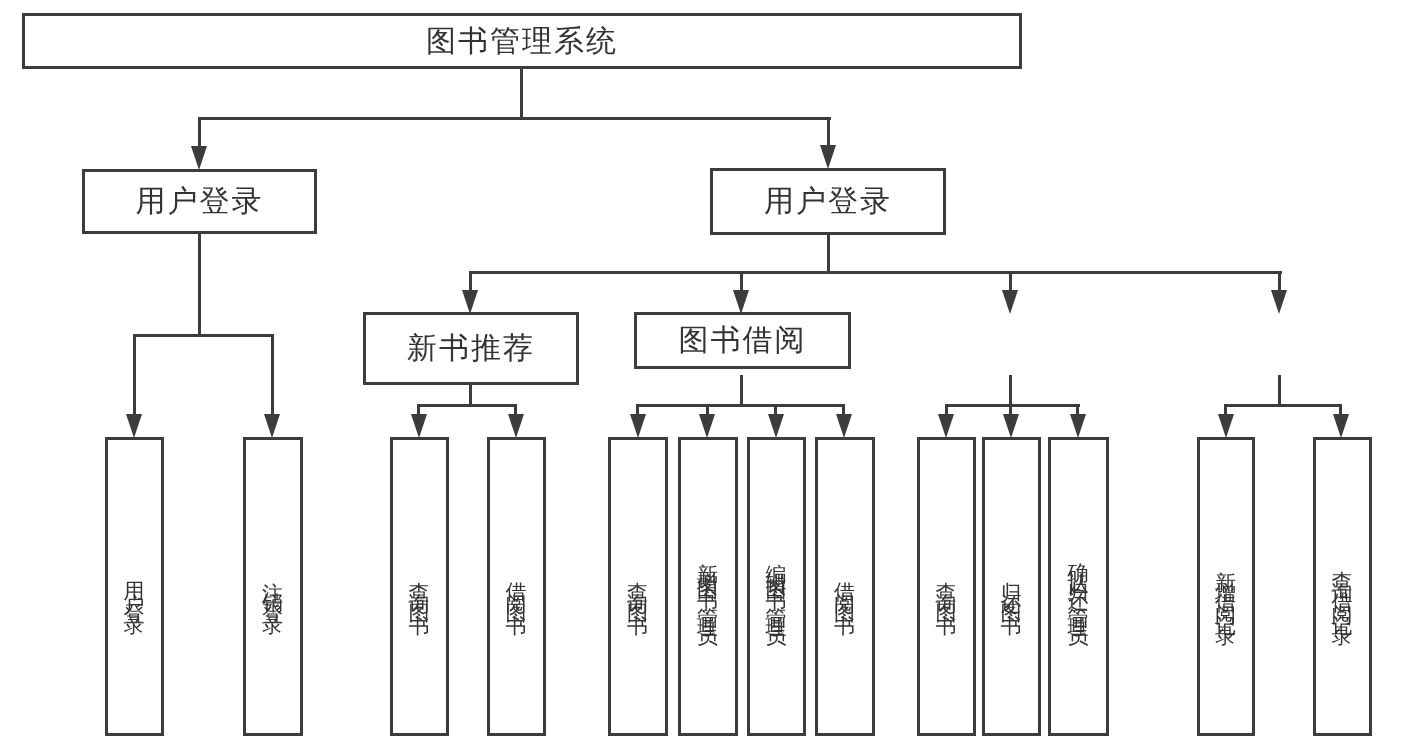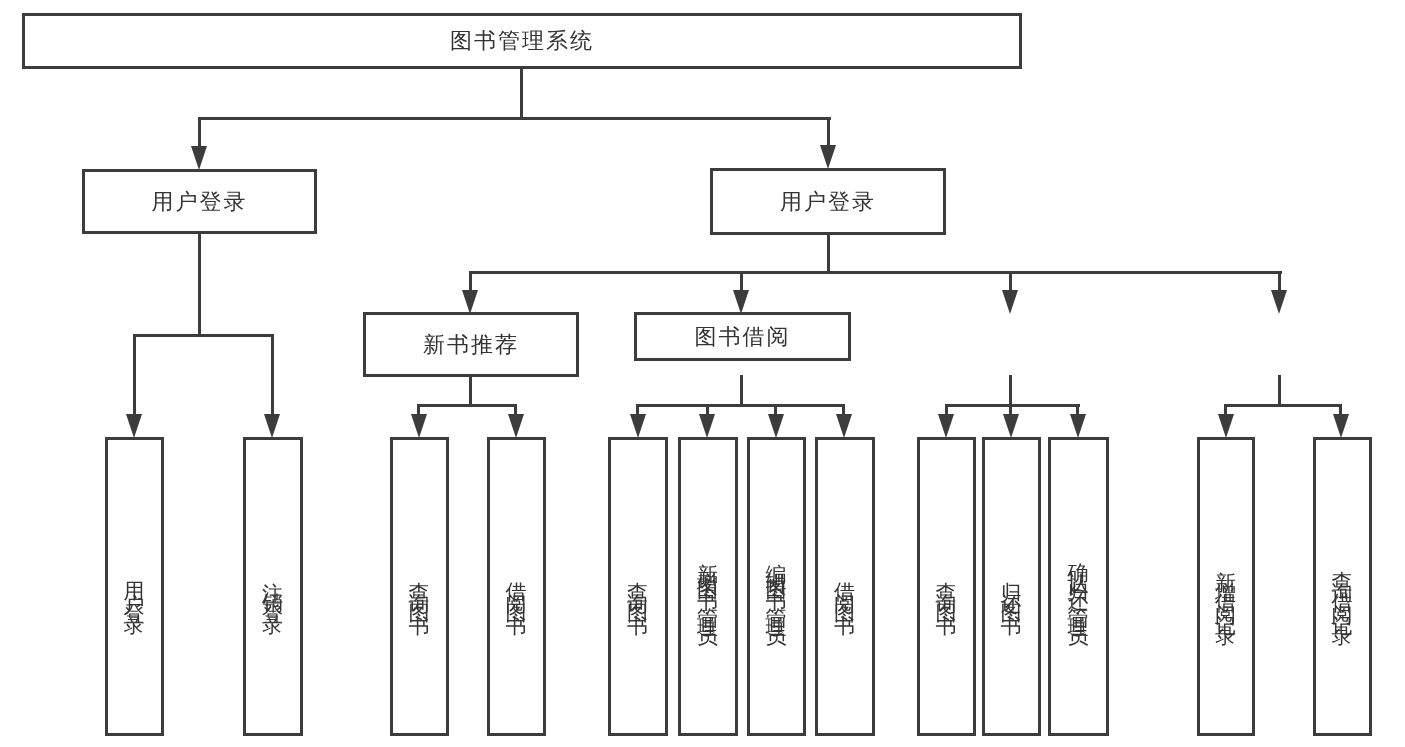--- a/index.html
+++ b/index.html
@@ -13,21 +13,21 @@
     position:relative;width:1405px;height:747px;background:var(--bg);
     font-family:"Liberation Sans","DejaVu Sans",sans-serif;
     overflow:hidden;
   }
   .box{
     position:absolute;box-sizing:border-box;
     border:3px solid var(--line);background:var(--bg);
     display:flex;align-items:center;justify-content:center;
   }
   .hlabel{
-    font-size:22px;color:var(--text);letter-spacing:2px;white-space:nowrap;
+    font-size:30px;color:var(--text);letter-spacing:2px;white-space:nowrap;
   }
   .vtext{
     writing-mode:vertical-rl;text-orientation:mixed;
     font-size:21px;color:var(--text);letter-spacing:11px;line-height:1;
   }
   .vtext.long{letter-spacing:9px;}
   .vline{position:absolute;width:3px;background:var(--line);}
   .hline{position:absolute;height:3px;background:var(--line);}
   .arrow{
     position:absolute;width:0;height:0;
@@ -108,24 +108,24 @@
     <span class="hlabel">图书管理系统</span>
   </div>
 
   <div class="box" style="left:82px;top:169px;width:235px;height:65px;">
     <span class="hlabel">用户登录</span>
   </div>
   <div class="box" style="left:710px;top:168px;width:236px;height:67px;">
     <span class="hlabel">用户登录</span>
   </div>
 
-  <div class="box" style="left:363px;top:312px;width:216px;height:65px;">
+  <div class="box" style="left:363px;top:312px;width:216px;height:73px;">
     <span class="hlabel">新书推荐</span>
   </div>
-  <div class="box" style="left:634px;top:312px;width:217px;height:49px;">
+  <div class="box" style="left:634px;top:312px;width:217px;height:57px;">
     <span class="hlabel">图书借阅</span>
   </div>
 
   <div class="box" style="left:105px;top:437px;width:59px;height:299px;">
     <span class="vtext">用户登录</span>
   </div>
   <div class="box" style="left:243px;top:437px;width:60px;height:299px;">
     <span class="vtext">注销登录</span>
   </div>
 

